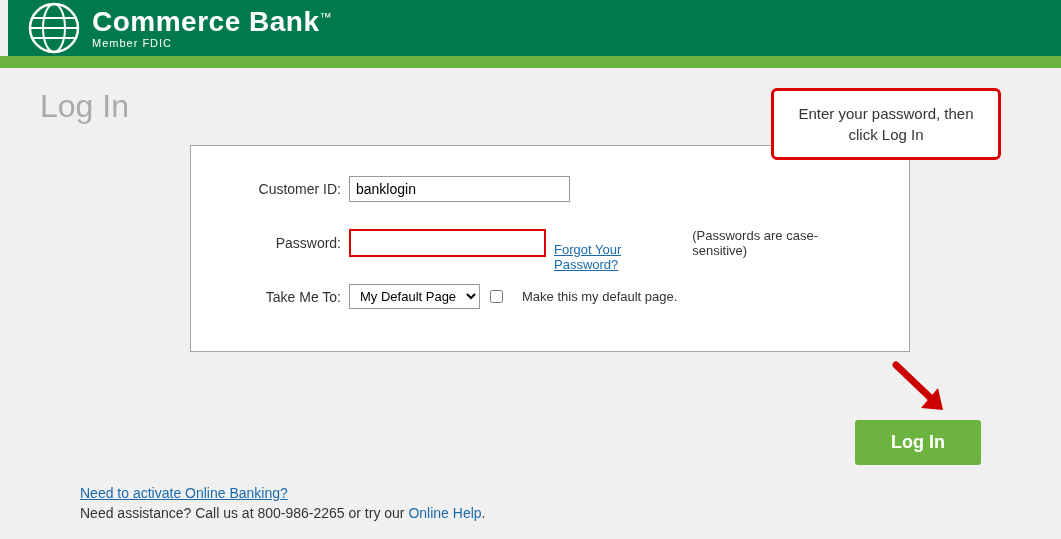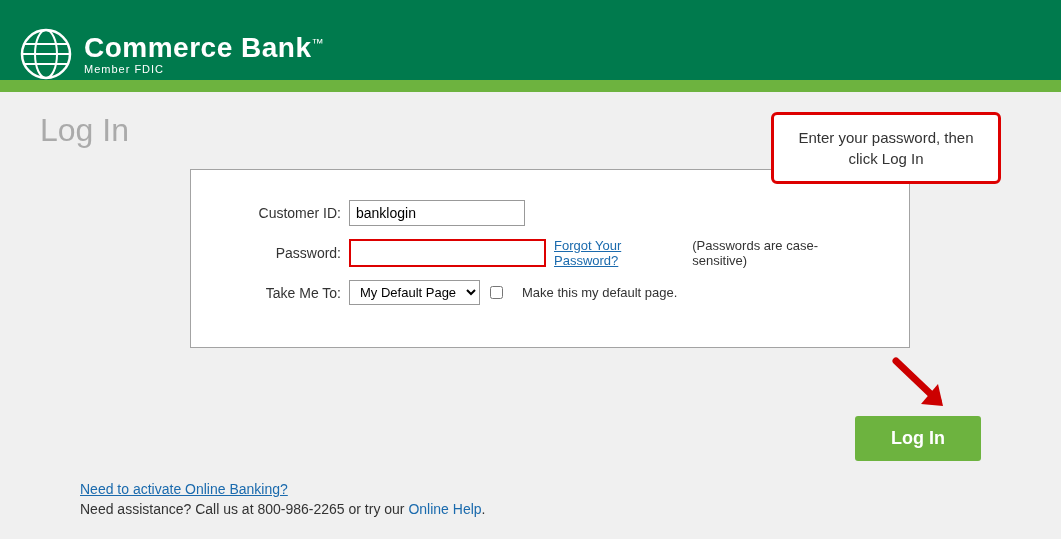--- a/index.html
+++ b/index.html
@@ -1,24 +1,25 @@
 <!DOCTYPE html>
 <html><head>
   <meta charset="utf-8">
   <style>
     * { box-sizing: border-box; margin: 0; padding: 0; }
     body { font-family: Arial, sans-serif; background: #f0f0f0; width: 1061px; min-height: 539px; }
 
     
     .header {
       background: #007a4d;
-      height: 80px;
-      display: flex;
-      align-items: flex-end;
+      height: 56px;
+      display: flex;
+      align-items: center;
       padding: 0 20px;
+      margin-left: 8px;
     }
     .header-logo {
       display: flex;
       align-items: center;
       gap: 12px;
     }
     .globe-icon {
       width: 52px;
       height: 52px;
     }
@@ -99,40 +100,41 @@
     .form-label {
       text-align: right;
       width: 110px;
       margin-right: 8px;
       font-size: 14px;
       color: #333;
       flex-shrink: 0;
     }
 
     .customer-id-input {
-      width: 176px;
+      width: 221px;
       border: 1px solid #999;
       padding: 4px 6px;
       font-size: 14px;
     }
 
     .password-input {
       width: 200px;
       border: 2px solid #d00;
       padding: 4px 6px;
       font-size: 14px;
       outline: none;
     }
 
     .forgot-password-link {
       color: #1a6aad;
       font-size: 13px;
       margin-left: 8px;
       text-decoration: underline;
       cursor: pointer;
+      margin-top: 28px;
     }
 
     .case-sensitive-note {
       font-size: 13px;
       color: #333;
       margin-left: 6px;
     }
 
     .take-me-to-select {
       font-size: 13px;

